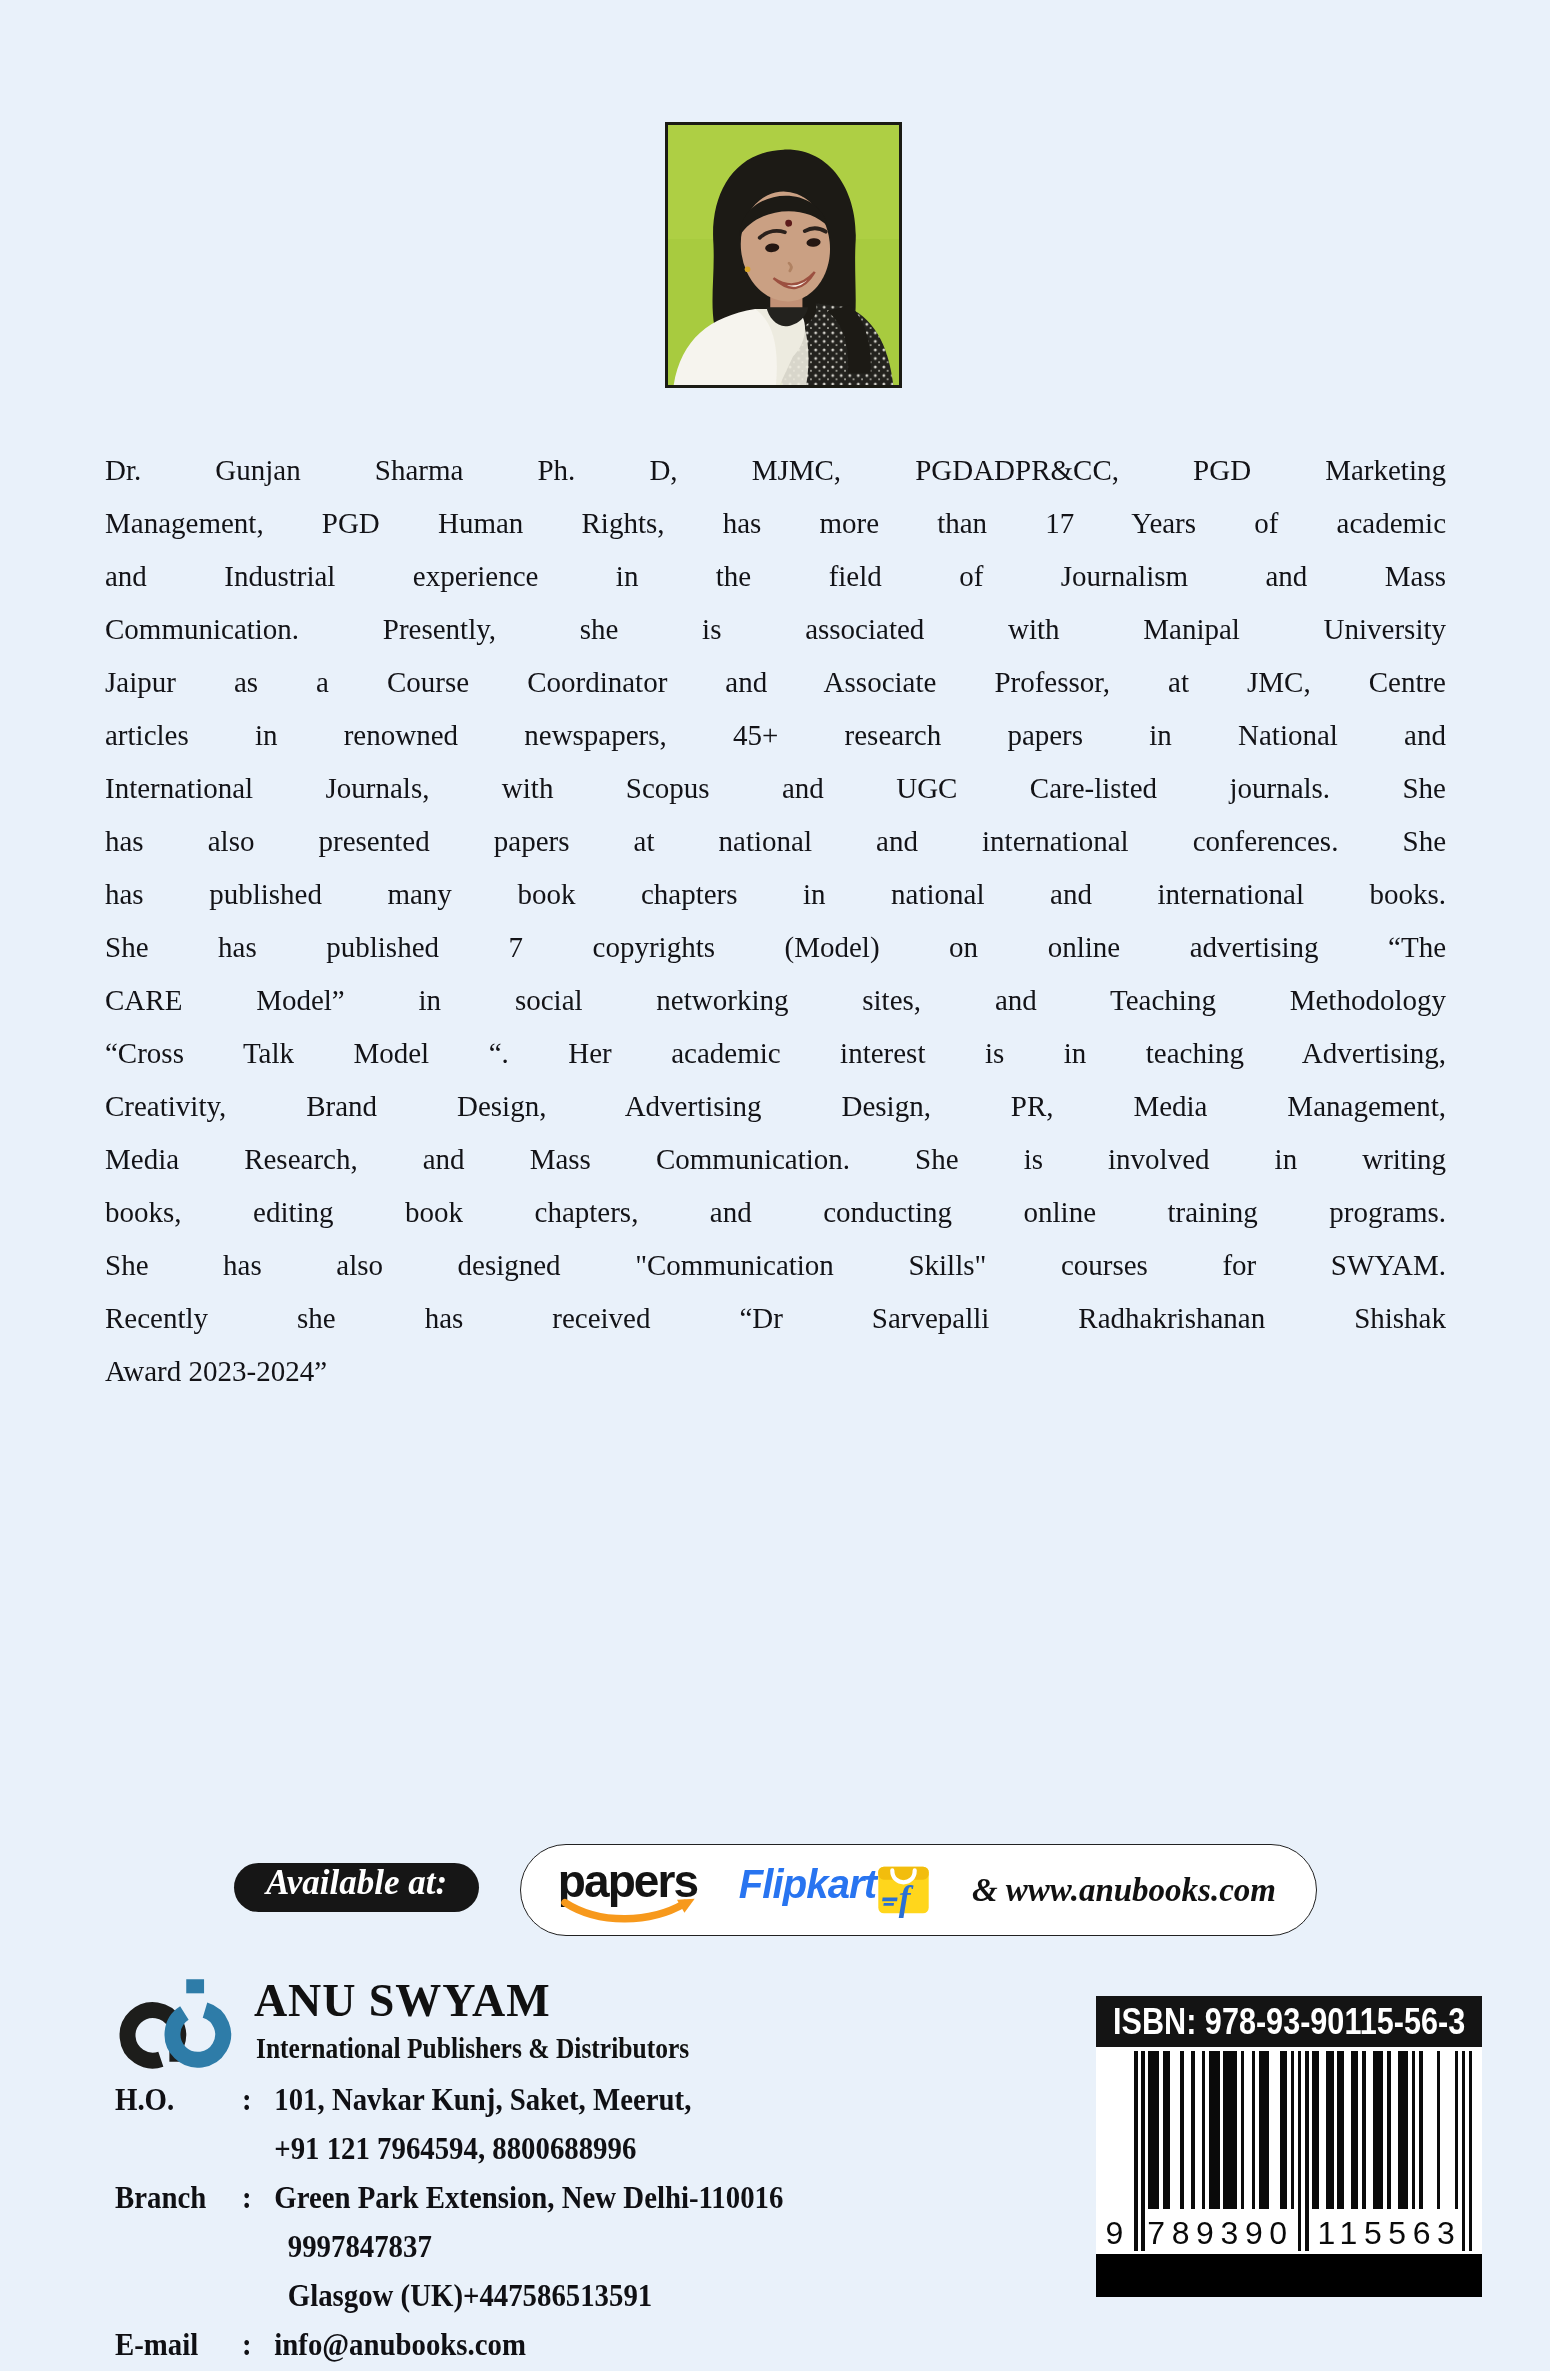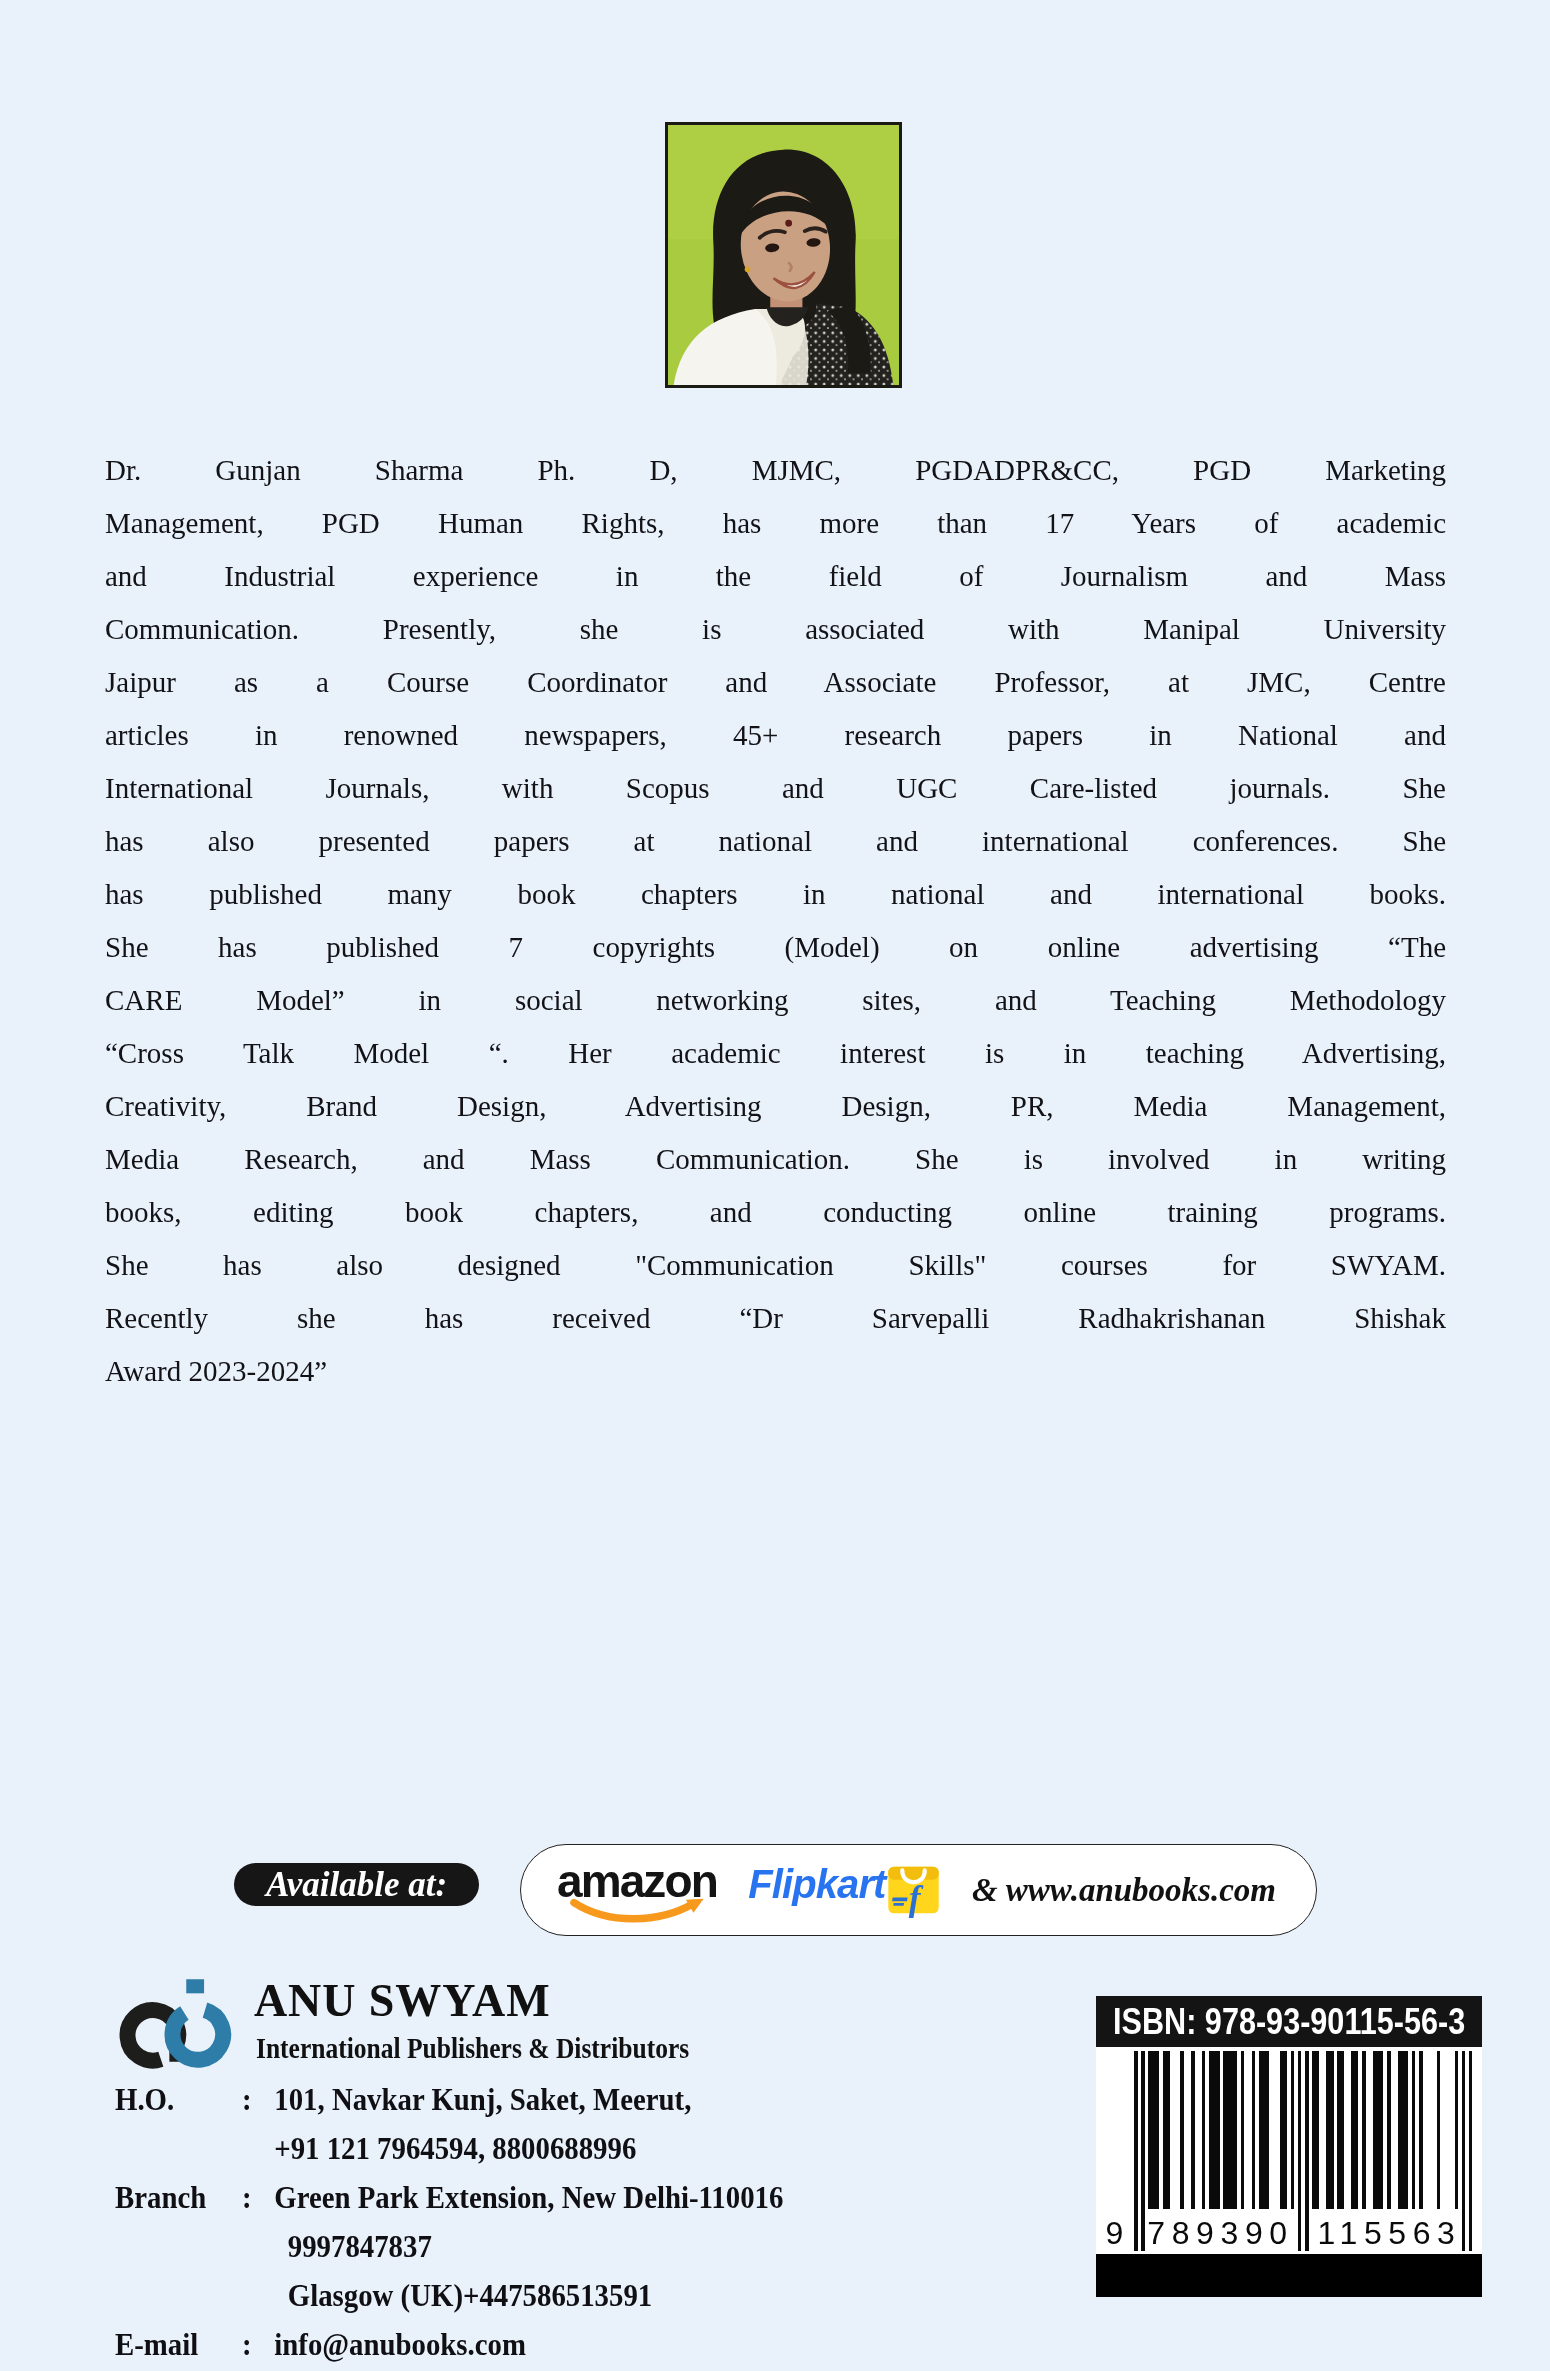--- a/index.html
+++ b/index.html
@@ -22,23 +22,23 @@
   
   .bio{
     position:absolute;left:105px;top:444px;width:1341px;
     font-size:29px;line-height:53px;color:#131317;
   }
   .bio-line{text-align:justify;text-align-last:justify;white-space:normal;}
   .bio-line.last{text-align-last:left;}
 
   
   .pill{
-    position:absolute;left:234px;top:1863px;height:43px;
+    position:absolute;left:234px;top:1863px;height:49px;
     background:#161616;border-radius:26px;
-    display:flex;align-items:center;justify-content:center;
+    display:flex;justify-content:center;
     padding:0 32px;
   }
   .pill span{
     color:#ffffff;font-style:italic;font-weight:bold;font-size:35px;
     font-family:"Liberation Serif",serif;
   }
   .retail-box{
     position:absolute;left:520px;top:1844px;width:797px;height:92px;
     background:#ffffff;border:1.9px solid #222;border-radius:46px;box-sizing:border-box;
     display:flex;align-items:center;justify-content:space-between;
@@ -169,21 +169,21 @@
       <div class="bio-line">Recently she has received “Dr Sarvepalli Radhakrishanan Shishak</div>
       <div class="bio-line last">Award 2023-2024”</div>
     </div>
 
   <div class="pill">
     <span>Available at:</span>
   </div>
 
   <div class="retail-box">
     <div class="amazon">
-      <span class="amazon-word">amazon</span>
+      <span class="amazon-word">papers</span>
       <svg class="amazon-smile" width="141" height="28" viewBox="0 0 150 30">
         <path d="M8 6 C 45 30, 100 28, 136 7" stroke="#f7991c" stroke-width="8" fill="none" stroke-linecap="round"></path>
         <path d="M128 3 L147 2 L136 17 Z" fill="#f7991c"></path>
       </svg>
     </div>
     <div class="flip-group">
       <span class="flip-word">Flipkart</span>
       <svg width="55" height="56" viewBox="0 0 58 60">
         <rect x="2" y="5" width="54" height="50" rx="6" fill="#ffd61c"></rect>
         <rect x="2" y="5" width="54" height="14" rx="6" fill="#f2bd0d"></rect>

